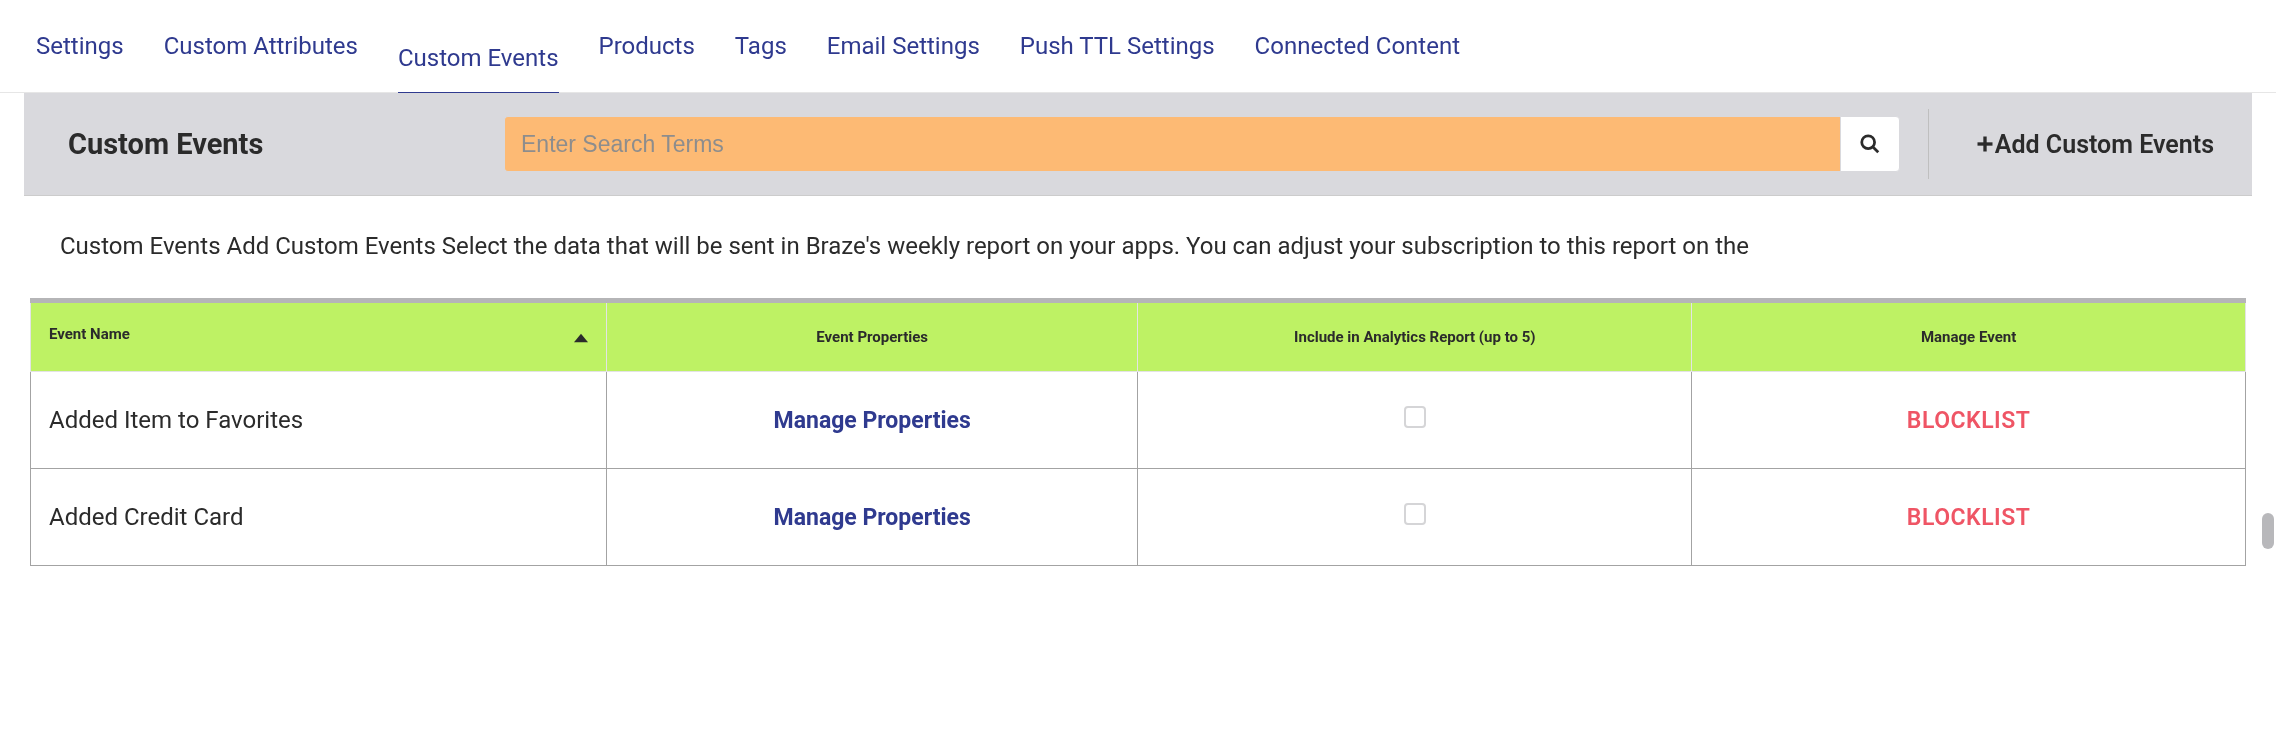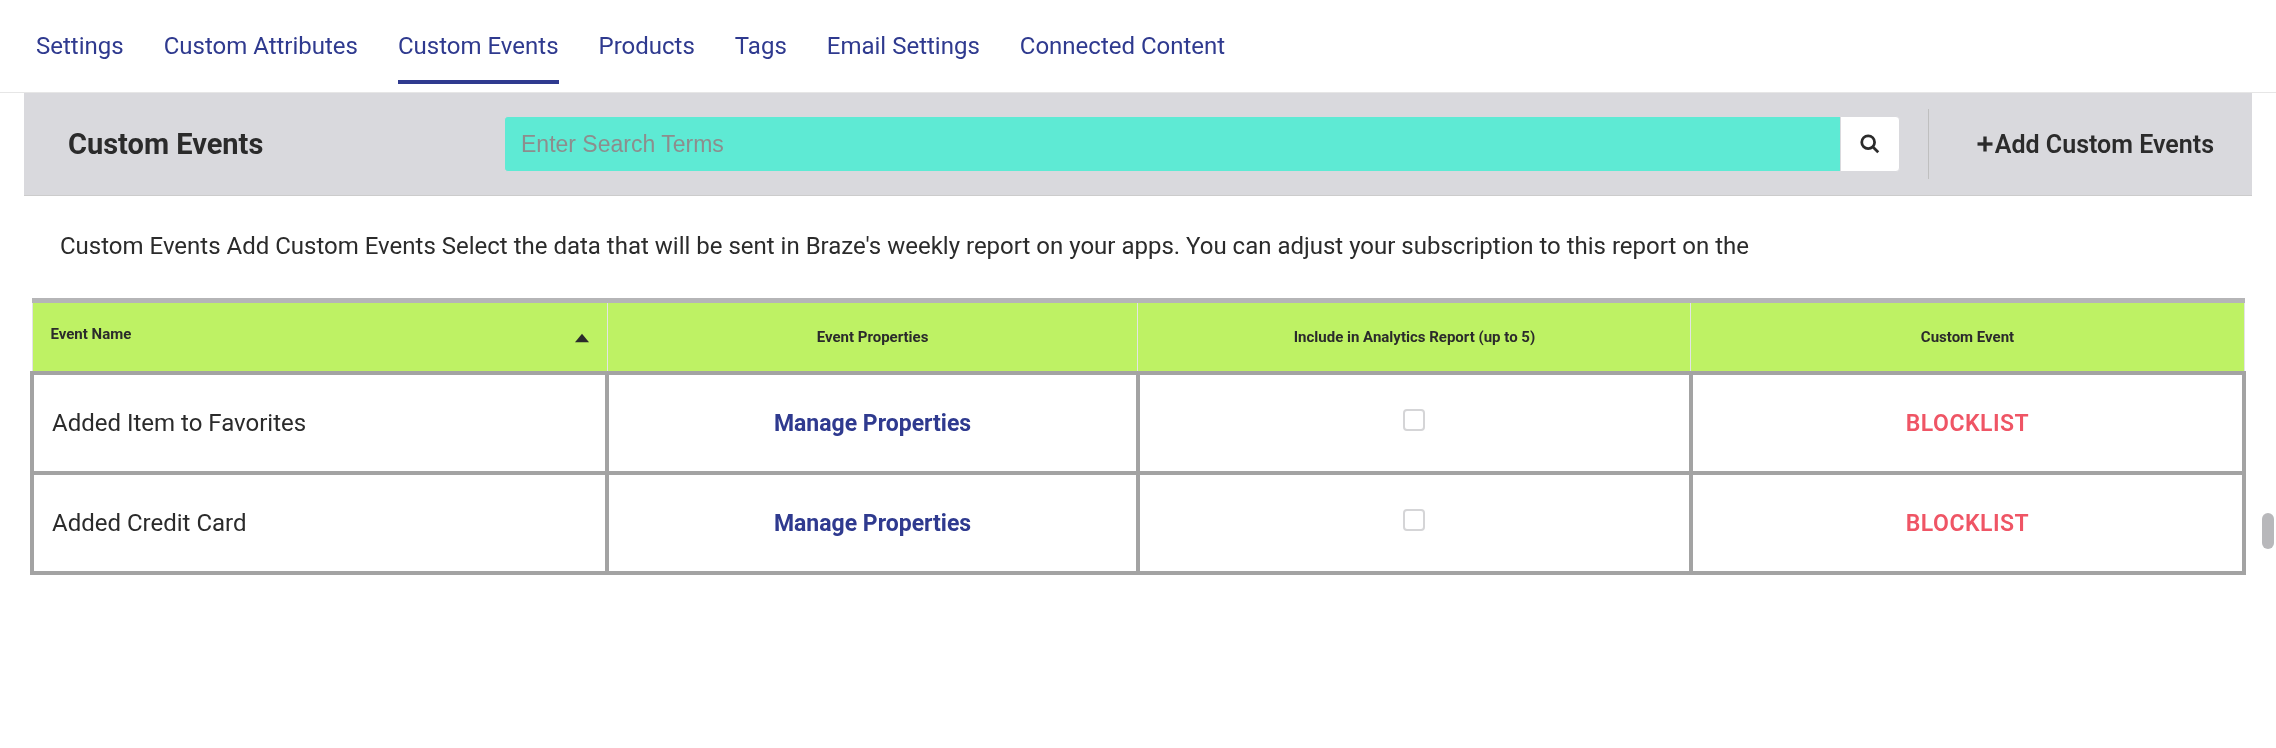--- a/index.html
+++ b/index.html
@@ -7,21 +7,21 @@
     font-family: -apple-system, BlinkMacSystemFont, "Segoe UI", Roboto, "Helvetica Neue", Arial, sans-serif;
     background: #fff;
     color: #2b2b2b;
     width: 2276px;
   }
   .topnav {
     display: flex;
     gap: 40px;
     padding: 20px 36px;
     border-bottom: 1px solid #e6e6e6;
-    align-items: flex-start;
+    align-items: flex-end;
   }
   .topnav-item {
     color: #2f3a8f;
     font-size: 24px;
     padding: 12px 0;
     cursor: pointer;
     white-space: nowrap;
   }
   .topnav-item.active {
     border-bottom: 4px solid #2f3a8f;
@@ -48,21 +48,21 @@
     display: flex;
   }
   .search-input {
     flex: 1;
     height: 56px;
     border: 1px solid #d9d9dd;
     border-right: none;
     padding: 0 16px;
     font-size: 23px;
     color: #555;
-    background: #5eead4;
+    background: #fdba74;
     border-radius: 4px 0 0 4px;
     outline: none;
   }
   .search-input::placeholder { color: #8d8d8d; }
   .search-btn {
     width: 60px;
     height: 56px;
     background: #fff;
     border: 1px solid #d9d9dd;
     border-radius: 0 4px 4px 0;
@@ -103,21 +103,21 @@
     background: #bef264;
     text-align: left;
     font-weight: 700;
     font-size: 15px;
     color: #2b2b2b;
     padding: 22px 18px;
     border: 1px solid #e3e3e5;
   }
   table.events th.center { text-align: center; }
   table.events td {
-    border: 4px solid #a3a3a3;
+    border: 1px solid #a3a3a3;
     padding: 34px 18px;
     font-size: 24px;
     vertical-align: middle;
   }
   td.center { text-align: center; }
   .sort-caret {
     float: right;
     margin-top: 6px;
   }
   .link-manage {
@@ -167,20 +167,21 @@
 </head>
 <body>
 
 <div class="topnav" id="topnav">
     <div class="topnav-item">Settings</div>
     <div class="topnav-item">Custom Attributes</div>
     <div class="topnav-item active">Custom Events</div>
     <div class="topnav-item">Products</div>
     <div class="topnav-item">Tags</div>
     <div class="topnav-item">Email Settings</div>
+    <div class="topnav-item">Push TTL Settings</div>
     <div class="topnav-item">Connected Content</div>
   </div>
 
 <div class="content-wrap">
 
   <div class="header-bar">
     <div class="page-title">Custom Events</div>
     <div class="search-wrap">
       <input class="search-input" type="text" placeholder="Enter Search Terms" style="">
       <div class="search-btn">
@@ -213,21 +214,21 @@
               </svg>
           </span>
         </th>
         <th style="width:24%" class="center">
           <span>Event Properties</span>
         </th>
         <th style="width:25%" class="center">
           <span>Include in Analytics Report (up to 5)</span>
         </th>
         <th style="width:25%" class="center">
-          <span>Custom Event</span>
+          <span>Manage Event</span>
         </th>
       </tr>
     </thead>
     <tbody id="table-body">
         <tr>
           <td>Added Item to Favorites</td>
           <td class="center"><span class="link-manage">Manage Properties</span></td>
           <td class="center"><span class="chk"></span></td>
           <td class="center"><span class="blocklist">BLOCKLIST</span></td>
         </tr>

